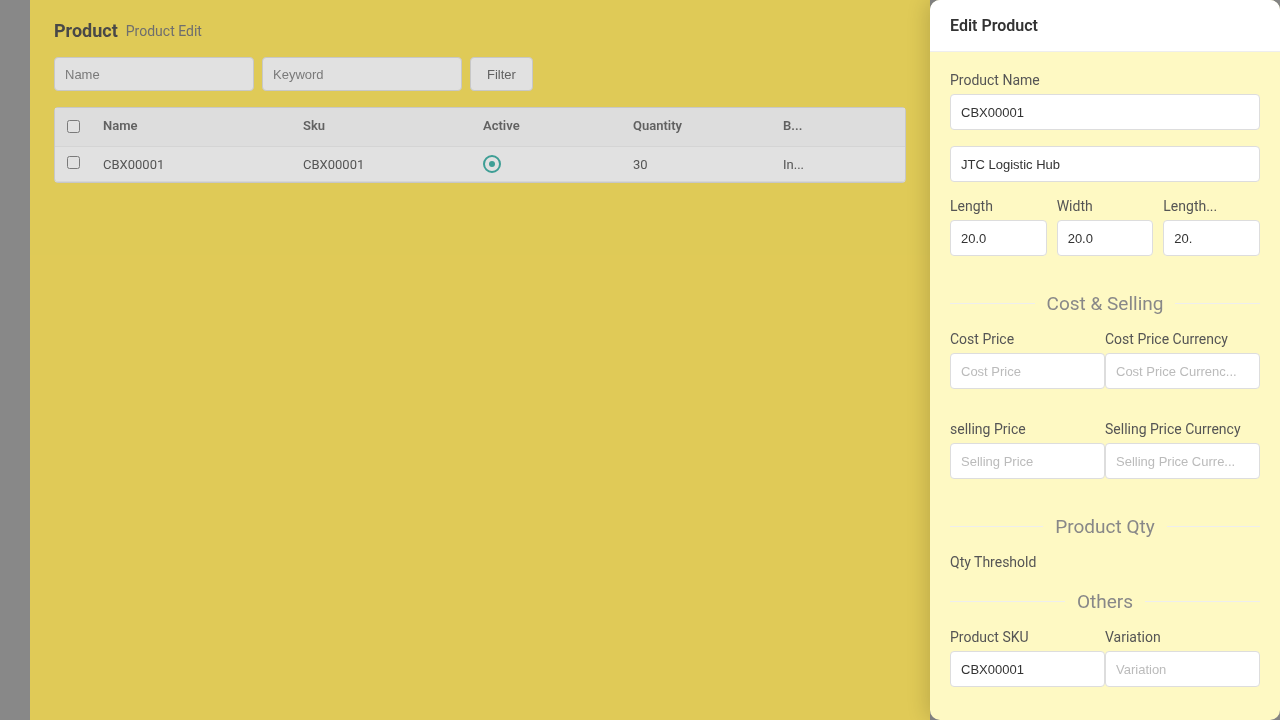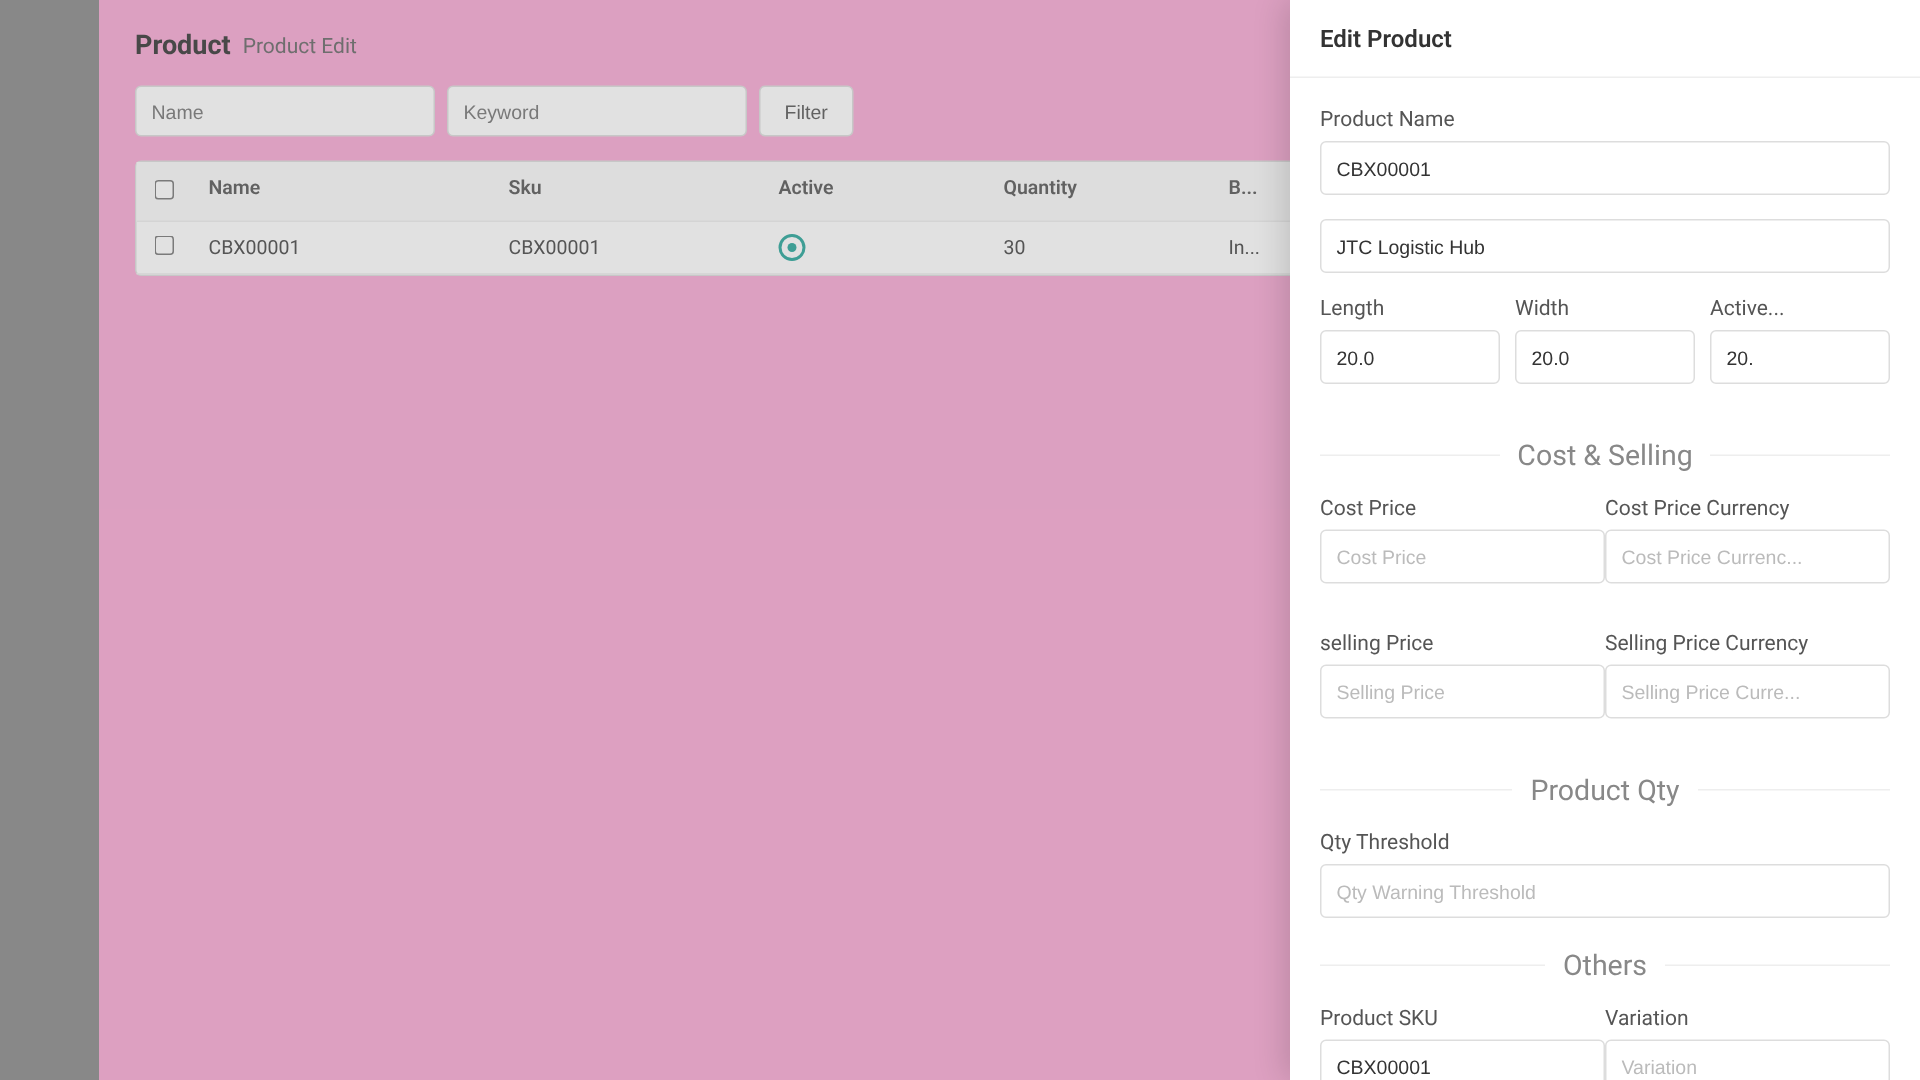--- a/index.html
+++ b/index.html
@@ -132,25 +132,26 @@
       height: 6px;
       background: #26a69a;
       border-radius: 50%;
     }
 
     
     .right-panel {
       position: absolute;
       right: 0;
       top: 0;
-      width: 420px;
+      width: 350px;
       height: 720px;
-      background: #ffffff;
+      background: #fef9c3;
       overflow-y: auto;
       box-shadow: -4px 0 20px rgba(0,0,0,0.15);
+      border-radius: 10px;
     }
 
     .drawer-header {
       padding: 16px 20px;
       border-bottom: 1px solid #eee;
       background: white;
       position: sticky;
       top: 0;
       z-index: 10;
     }
@@ -230,21 +231,21 @@
     .right-panel::-webkit-scrollbar { width: 4px; }
     .right-panel::-webkit-scrollbar-track { background: #f1f1f1; }
     .right-panel::-webkit-scrollbar-thumb { background: #ccc; border-radius: 2px; }
   </style>
 </head>
 <body>
 
 <div class="left-panel">
   <div class="left-inner">
 
-    <div style="background:#f9a8d4; height:100%; position:relative; opacity:0.75;margin-left:36px;">
+    <div style="background:#fde047; height:100%; position:relative; opacity:0.75;">
       <div class="page-header">
         <span class="page-title-bold">Product</span>
         <span class="page-breadcrumb">Product Edit</span>
       </div>
 
       <div class="filter-bar">
         <input class="filter-input" type="text" placeholder="Name" style="">
         <input class="filter-input" type="text" placeholder="Keyword" style="">
         <button class="filter-btn">Filter</button>
       </div>
@@ -296,21 +297,21 @@
     <div class="form-row">
       <div class="form-group">
         <label class="form-label">Length</label>
         <input class="form-input" type="text" value="20.0" style="">
       </div>
       <div class="form-group">
         <label class="form-label">Width</label>
         <input class="form-input" type="text" value="20.0" style="">
       </div>
       <div class="form-group">
-        <label class="form-label">Active...</label>
+        <label class="form-label">Length...</label>
         <input class="form-input" type="text" value="20." style="">
       </div>
     </div>
 
     <div class="section-divider">
       <span class="section-label">Cost &amp; Selling</span>
     </div>
 
     <div class="form-row-half">
       <div class="form-group">
@@ -333,21 +334,20 @@
         <input class="form-input" type="text" placeholder="Selling Price Curre..." style="">
       </div>
     </div>
 
     <div class="section-divider">
       <span class="section-label">Product Qty</span>
     </div>
 
     <div class="form-group">
       <label class="form-label">Qty Threshold</label>
-      <input class="form-input" type="text" placeholder="Qty Warning Threshold" style="">
     </div>
 
     <div class="section-divider">
       <span class="section-label">Others</span>
     </div>
 
     <div class="form-row-half">
       <div class="form-group">
         <label class="form-label">Product SKU</label>
         <input class="form-input" type="text" value="CBX00001" style="">

